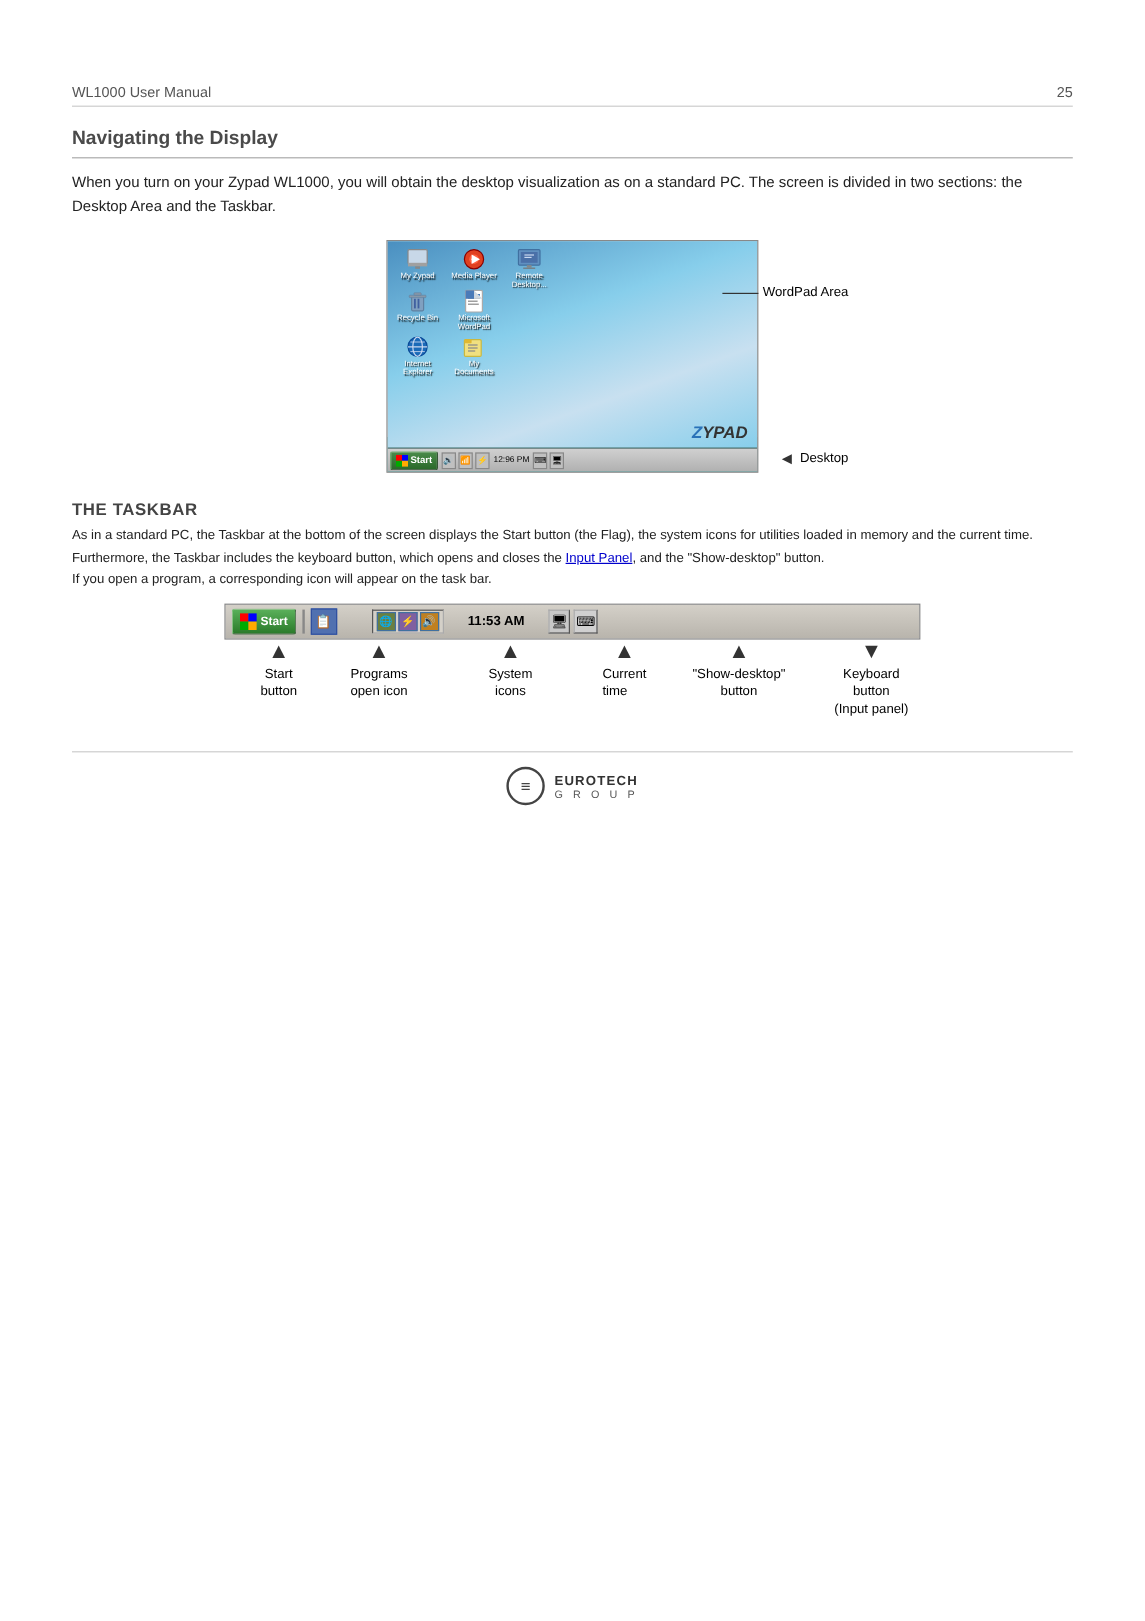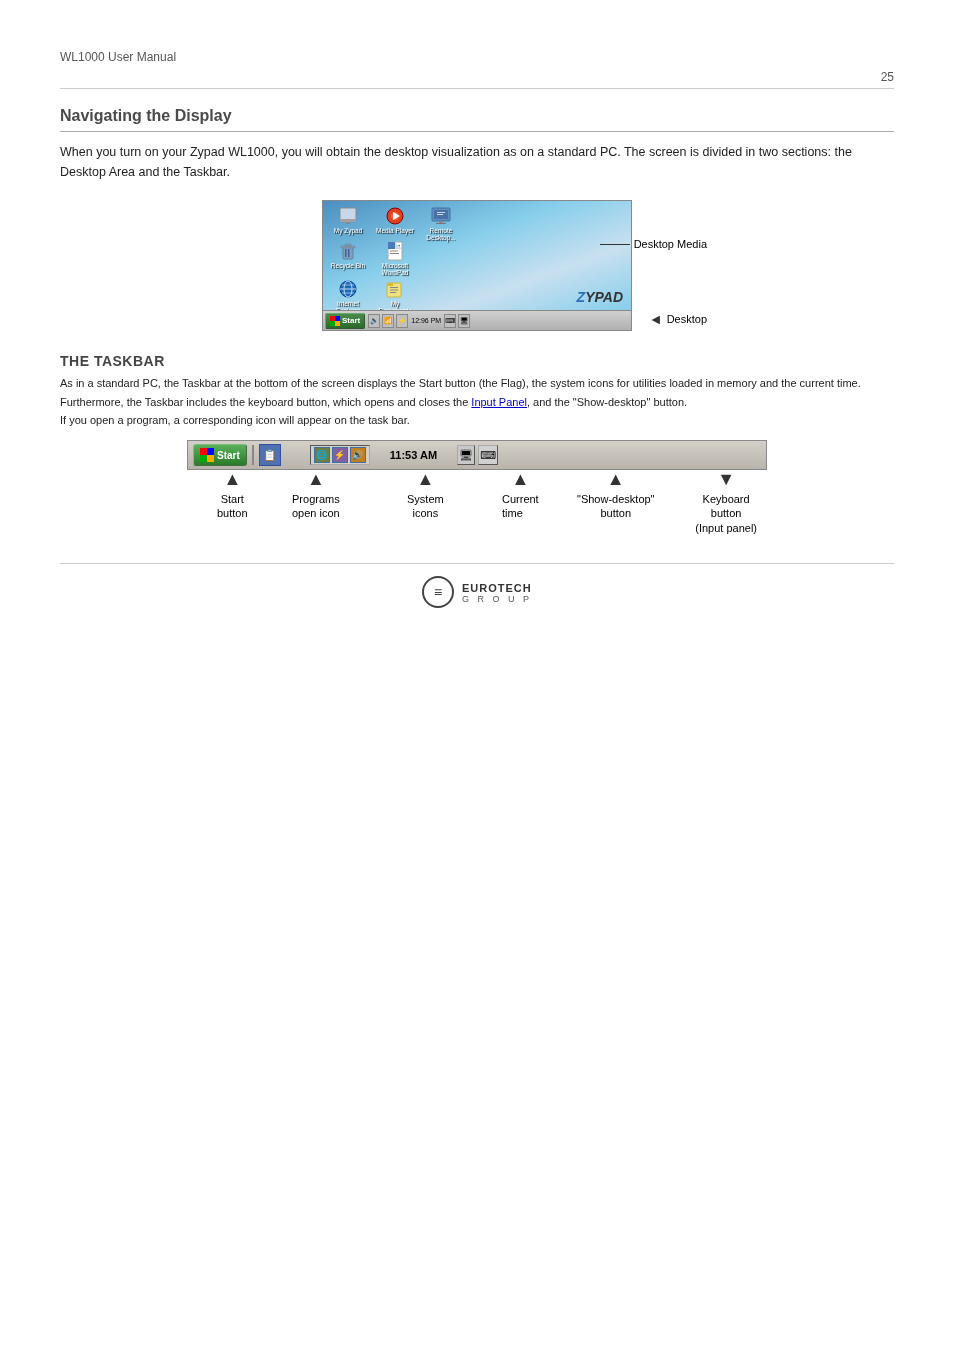--- a/index.html
+++ b/index.html
@@ -11,21 +11,21 @@
       width: 954px;
       min-height: 1351px;
     }
     .page {
       padding: 30px 60px 40px 60px;
       position: relative;
     }
     .header-row {
       display: flex;
       justify-content: space-between;
-      align-items: center;
+      align-items: flex-end;
       margin-bottom: 18px;
       border-bottom: 1px solid #ccc;
       padding-bottom: 4px;
     }
     .header-manual-title {
       font-size: 12px;
       color: #555;
     }
     .header-page-number {
       font-size: 12px;
@@ -48,21 +48,21 @@
     }
     .desktop-diagram-container {
       display: flex;
       justify-content: center;
       margin-bottom: 22px;
       position: relative;
     }
     .desktop-screenshot {
       border: 1px solid #888;
       width: 310px;
-      height: 131px;
+      height: 194px;
       background: linear-gradient(180deg, #87CEEB 0%, #87CEEB 70%, #c0c0c0 70%, #c0c0c0 85%, #008080 85%, #008080 100%);
       position: relative;
       overflow: hidden;
     }
     .desktop-bg {
       position: absolute;
       top: 0; left: 0; right: 0;
       bottom: 20px;
       background: linear-gradient(160deg, #4a8fc0 0%, #87CEEB 40%, #c8e0f0 70%, #87CEEB 100%);
     }
@@ -405,21 +405,21 @@
           <span class="taskbar-time-small">12:96 PM</span>
           <div class="taskbar-icons-small">
             <div class="tray-icon-box">⌨</div>
             <div class="tray-icon-box">🖥</div>
           </div>
         </div>
       </div>
 
       <div style="position:absolute; top:38px; right:0px; display:flex; align-items:center; gap:4px;">
         <div style="width:30px; height:1px; background:#333;"></div>
-        <span style="font-size:11px;">Desktop Media</span>
+        <span style="font-size:11px;">WordPad Area</span>
       </div>
 
       <div style="position:absolute; bottom:4px; right:0px; display:flex; align-items:center; gap:4px;">
         <span style="font-size:14px; color:#333;">◄</span>
         <span style="font-size:11px;">Desktop</span>
       </div>
     </div>
   </div>
 
   <div>

